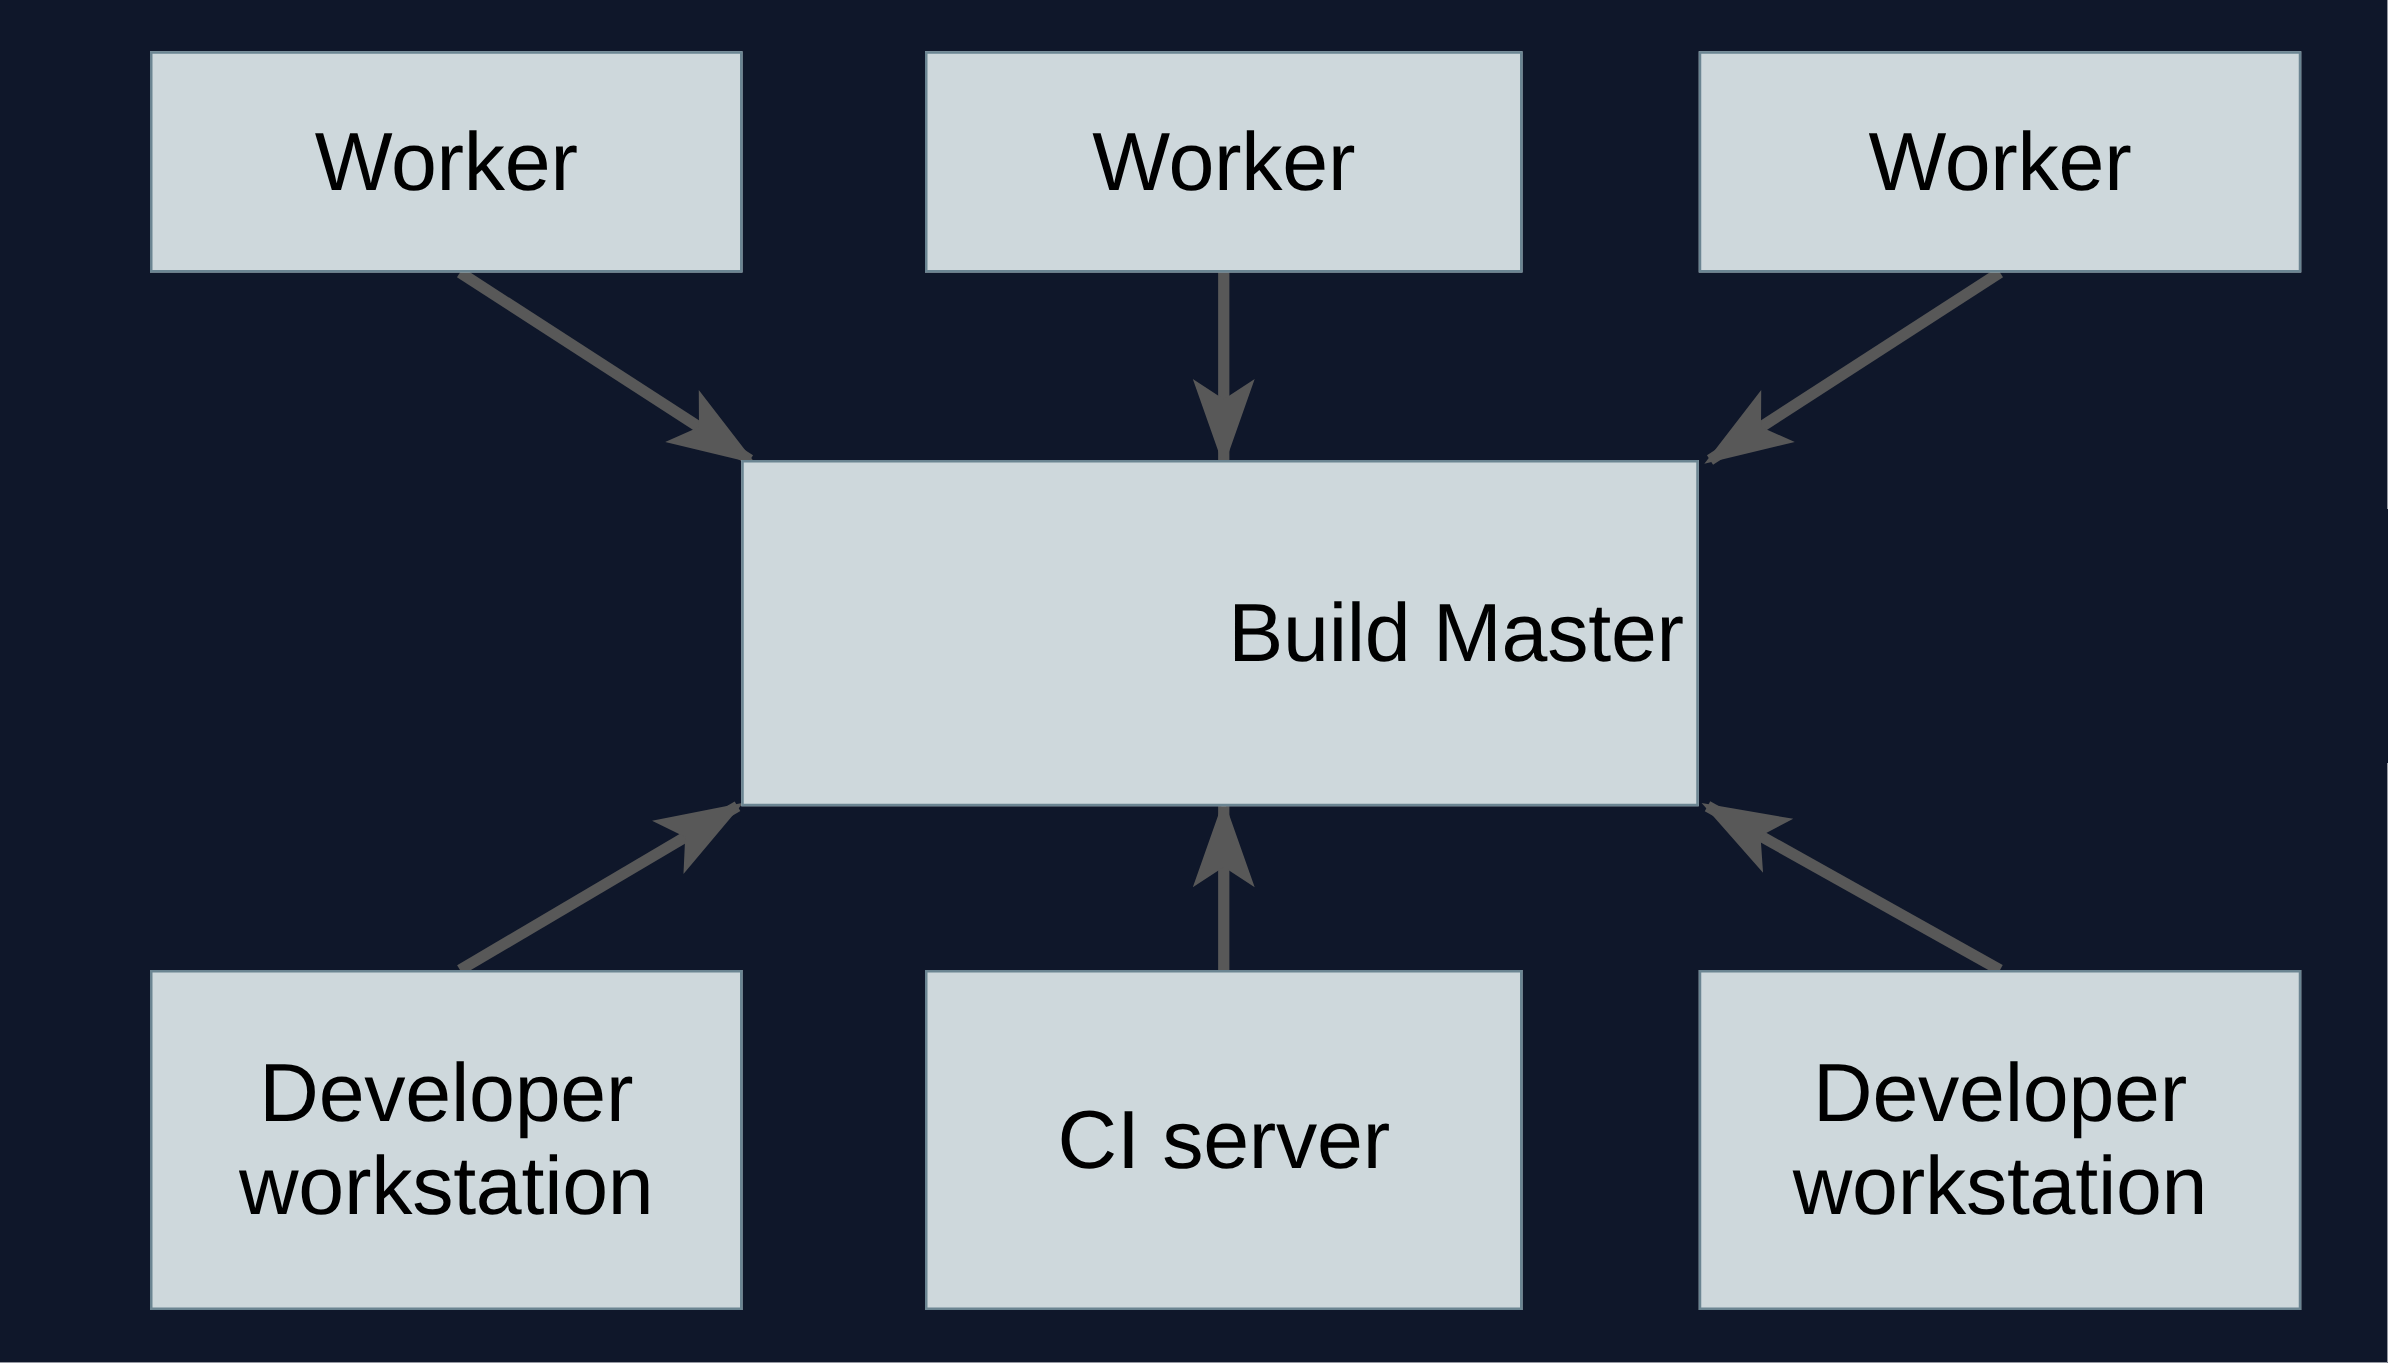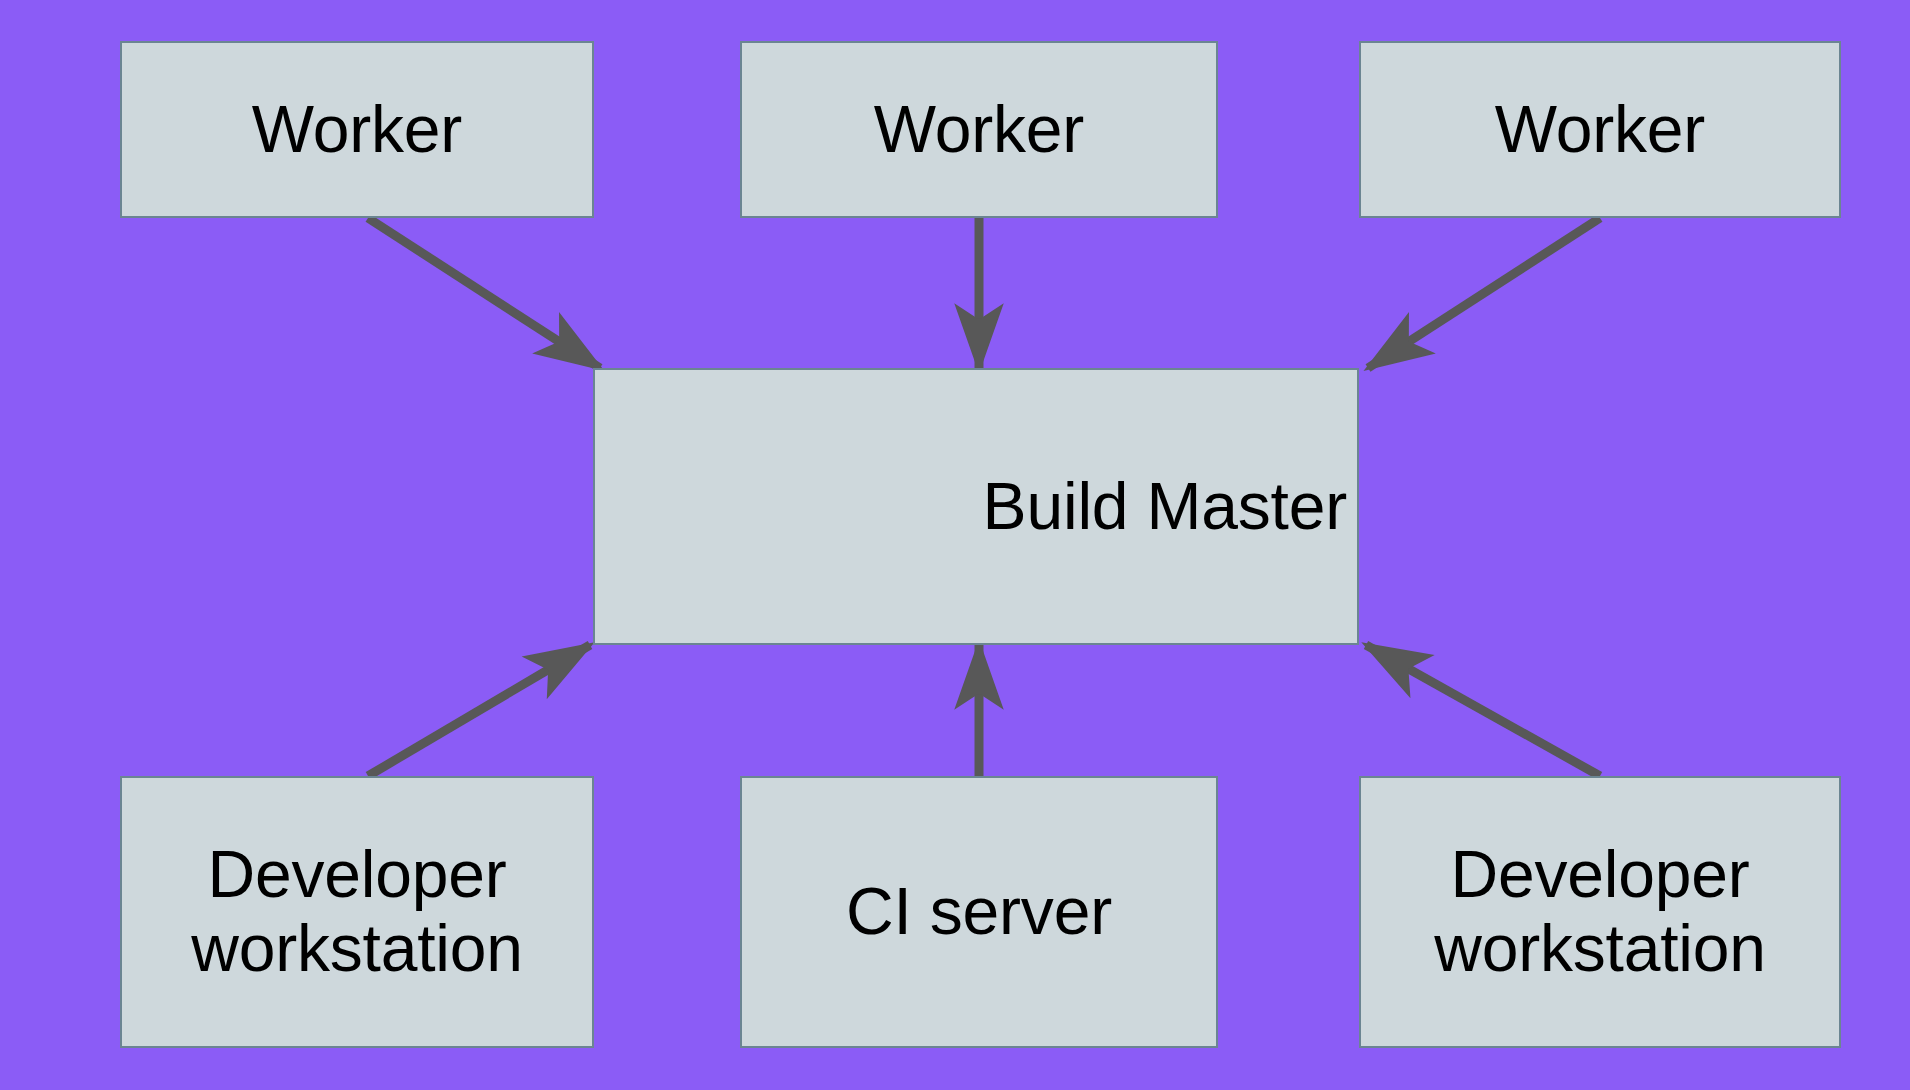--- a/index.html
+++ b/index.html
@@ -8,21 +8,21 @@
     padding: 0;
     background: #ffffff;
   }
   body {
     font-family: "Liberation Sans", sans-serif;
   }
   #canvas {
     position: relative;
     width: 1910px;
     height: 1090px;
-    background: #8b5cf6;
+    background: #0f172a;
     overflow: hidden;
   }
   #edge-layer {
     position: absolute;
     left: 0;
     top: 0;
     width: 1910px;
     height: 1090px;
     pointer-events: none;
   }

